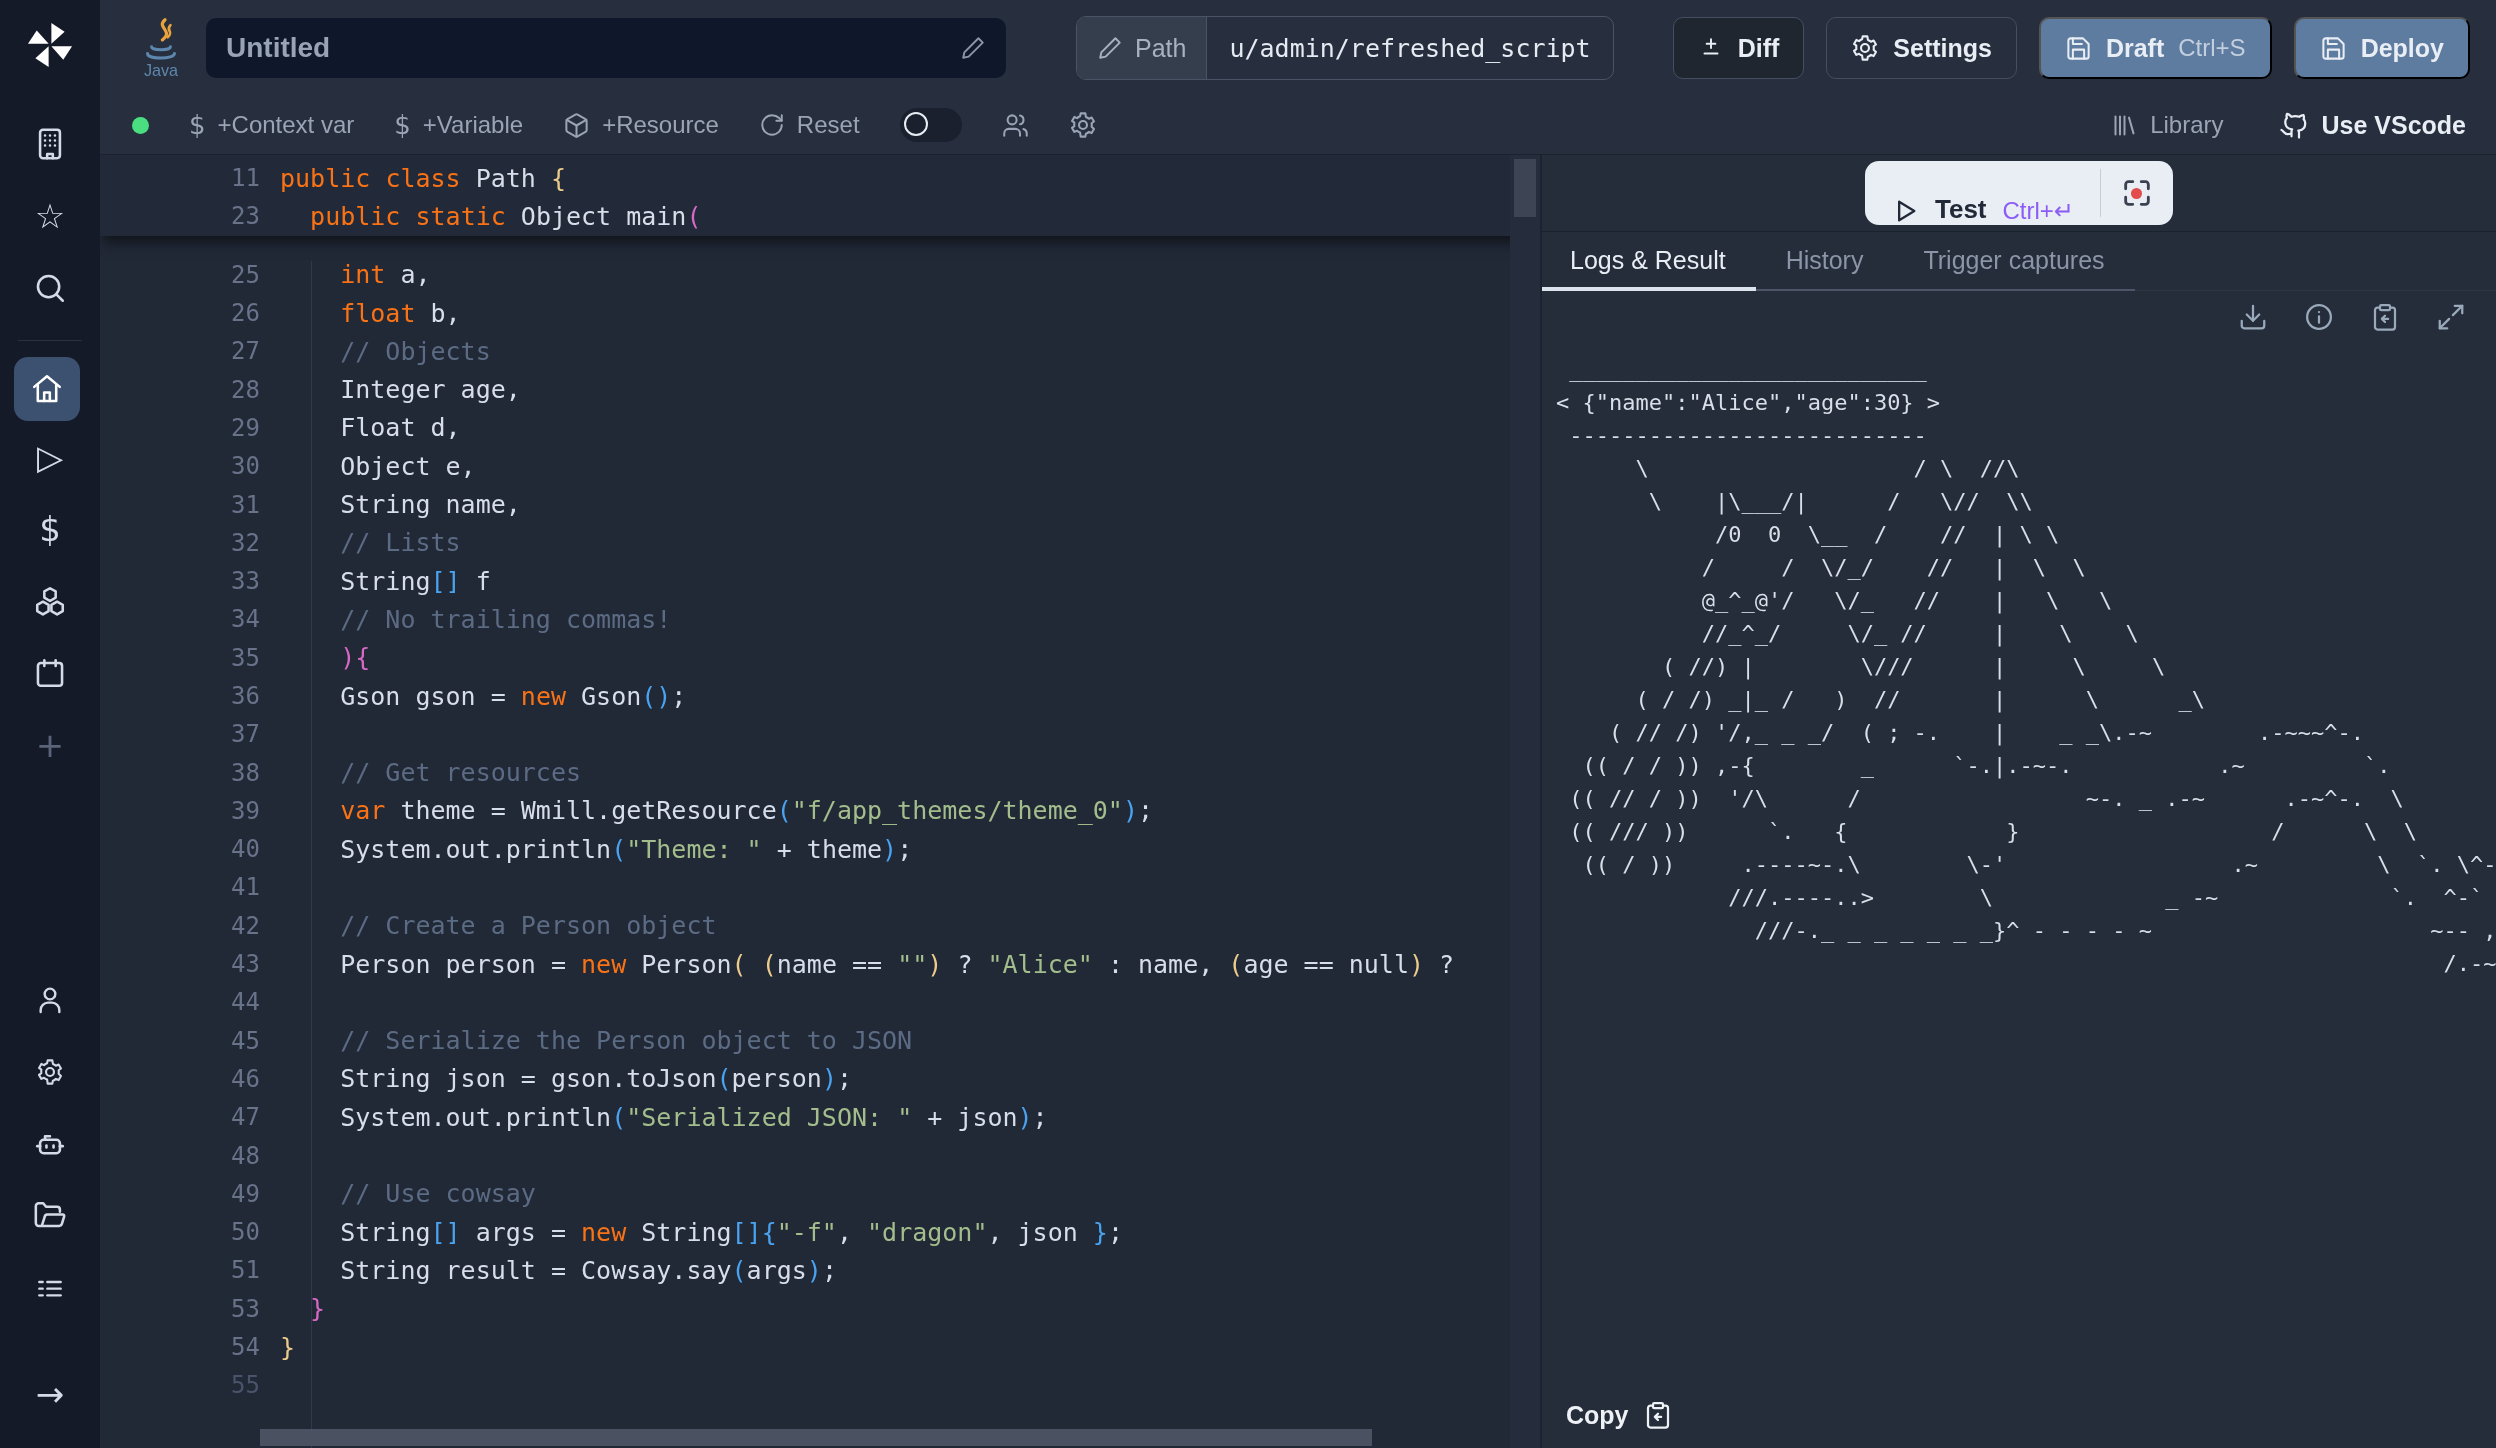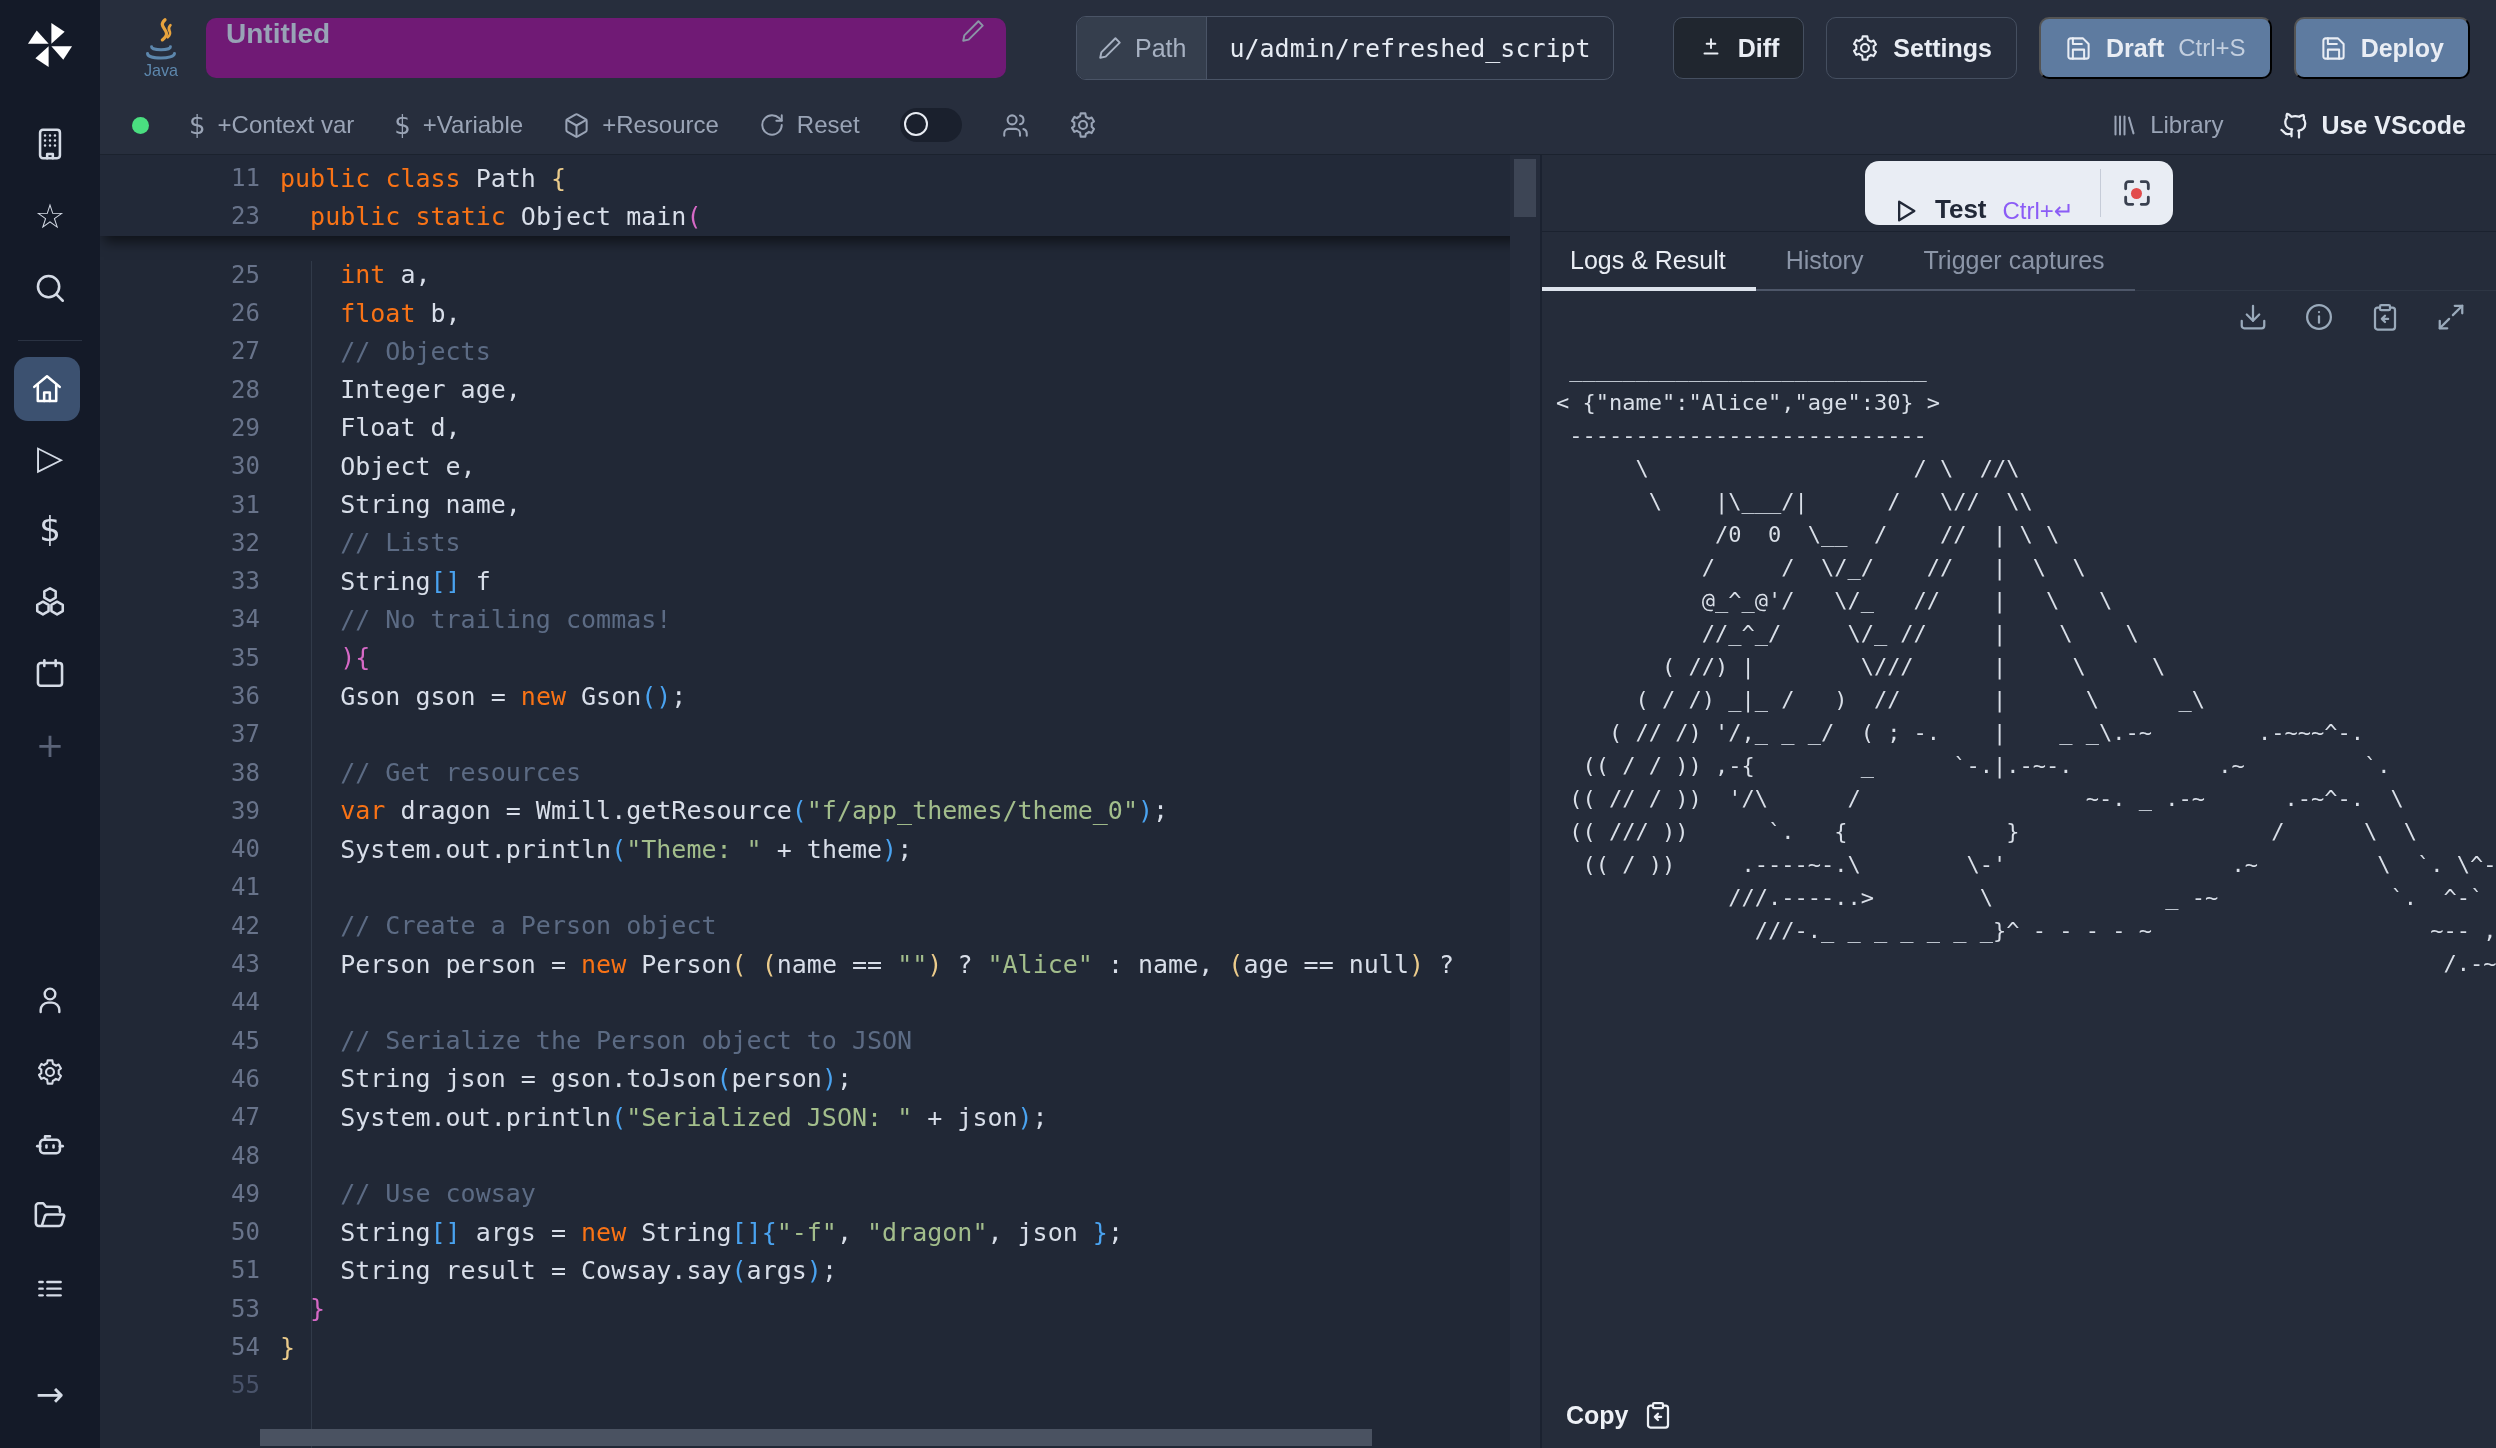--- a/index.html
+++ b/index.html
@@ -18,21 +18,21 @@
   .side-item.active{background:#3c5170;color:#ffffff;width:66px;height:64px;}
   .side-item.dim{color:#5a6378;}
   .side-divider{width:64px;border-top:1px solid #2a3242;margin:16px 0;}
   .side-bottom{margin-top:auto;display:flex;flex-direction:column;align-items:center;}
   .side-footer{margin-top:34px;}
   
   .main{flex:1;min-width:0;display:flex;flex-direction:column;}
   
   .topbar{height:96px;flex-shrink:0;display:flex;align-items:center;padding:0 26px 0 38px;gap:22px;background:#272e3d;}
   .javaicon{width:46px;height:62px;flex-shrink:0;}
-  .title-input{width:800px;height:60px;background:#701a75;border-radius:10px;display:flex;padding:0 20px;box-sizing:border-box;color:#98a3b6;font-size:28px;font-weight:600;}
+  .title-input{width:800px;height:60px;background:#0f172a;border-radius:10px;display:flex;align-items:center;padding:0 20px;box-sizing:border-box;color:#98a3b6;font-size:28px;font-weight:600;}
   .title-input .grow{flex:1}
   .pencil{color:#8b95a7}
   .path-group{margin-left:48px;height:62px;border:1px solid #4a5466;border-radius:10px;display:flex;align-items:stretch;overflow:hidden;}
   .path-label{background:#353e4d;display:flex;align-items:center;gap:12px;padding:0 20px;color:#a7b1c2;font-size:25px;border-right:1px solid #4a5466;}
   .path-value{display:flex;align-items:center;padding:0 22px;font-family:"DejaVu Sans Mono",monospace;font-size:25px;color:#e6ebf3;}
   .tb-spacer{flex:1}
   .btn{height:62px;border-radius:10px;display:flex;align-items:center;gap:14px;padding:0 24px;font-size:25px;font-weight:700;color:#e9edf4;cursor:pointer;box-sizing:border-box;white-space:nowrap;}
   .btn.outline{border:1px solid #454f60;background:#20262f;}
   .btn.ghost{border:1px solid #454f60;background:transparent;}
   .btn.primary{background:#5e7ba0;}
@@ -434,21 +434,21 @@
           <div class="crow">
             <span class="gutter">37</span>
             <span class="codeline"></span>
           </div>
           <div class="crow">
             <span class="gutter">38</span>
             <span class="codeline"><span class="tok-cm">    // Get resources</span></span>
           </div>
           <div class="crow">
             <span class="gutter">39</span>
-            <span class="codeline"><span class="tok-kw">    var</span><span class="tok-pl"> dragon = Wmill.getResource</span><span class="tok-pb">(</span><span class="tok-str">"f/app_themes/theme_0"</span><span class="tok-pb">)</span><span class="tok-pl">;</span></span>
+            <span class="codeline"><span class="tok-kw">    var</span><span class="tok-pl"> theme = Wmill.getResource</span><span class="tok-pb">(</span><span class="tok-str">"f/app_themes/theme_0"</span><span class="tok-pb">)</span><span class="tok-pl">;</span></span>
           </div>
           <div class="crow">
             <span class="gutter">40</span>
             <span class="codeline"><span class="tok-pl">    System.out.println</span><span class="tok-pb">(</span><span class="tok-str">"Theme: "</span><span class="tok-pl"> + theme</span><span class="tok-pb">)</span><span class="tok-pl">;</span></span>
           </div>
           <div class="crow">
             <span class="gutter">41</span>
             <span class="codeline"></span>
           </div>
           <div class="crow">

